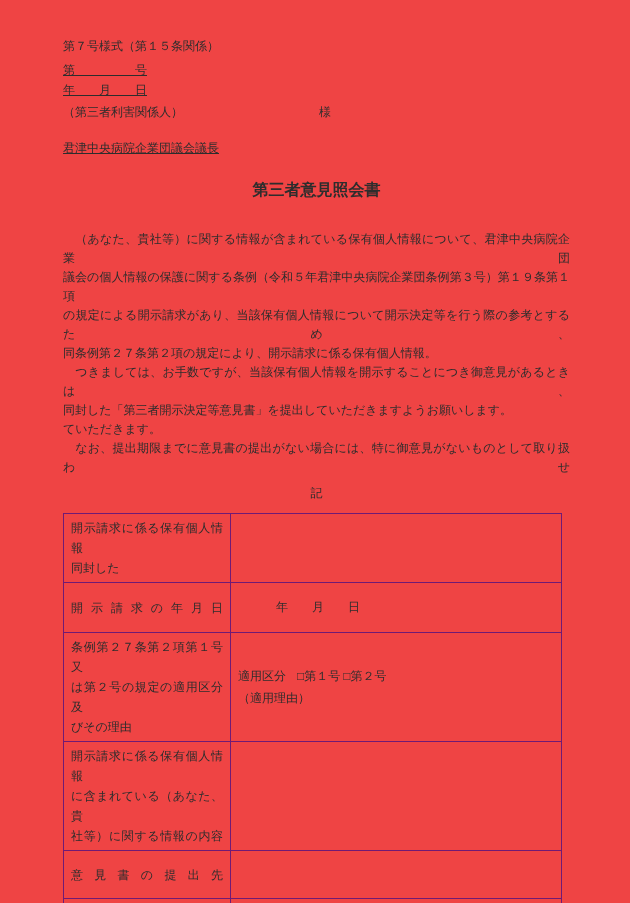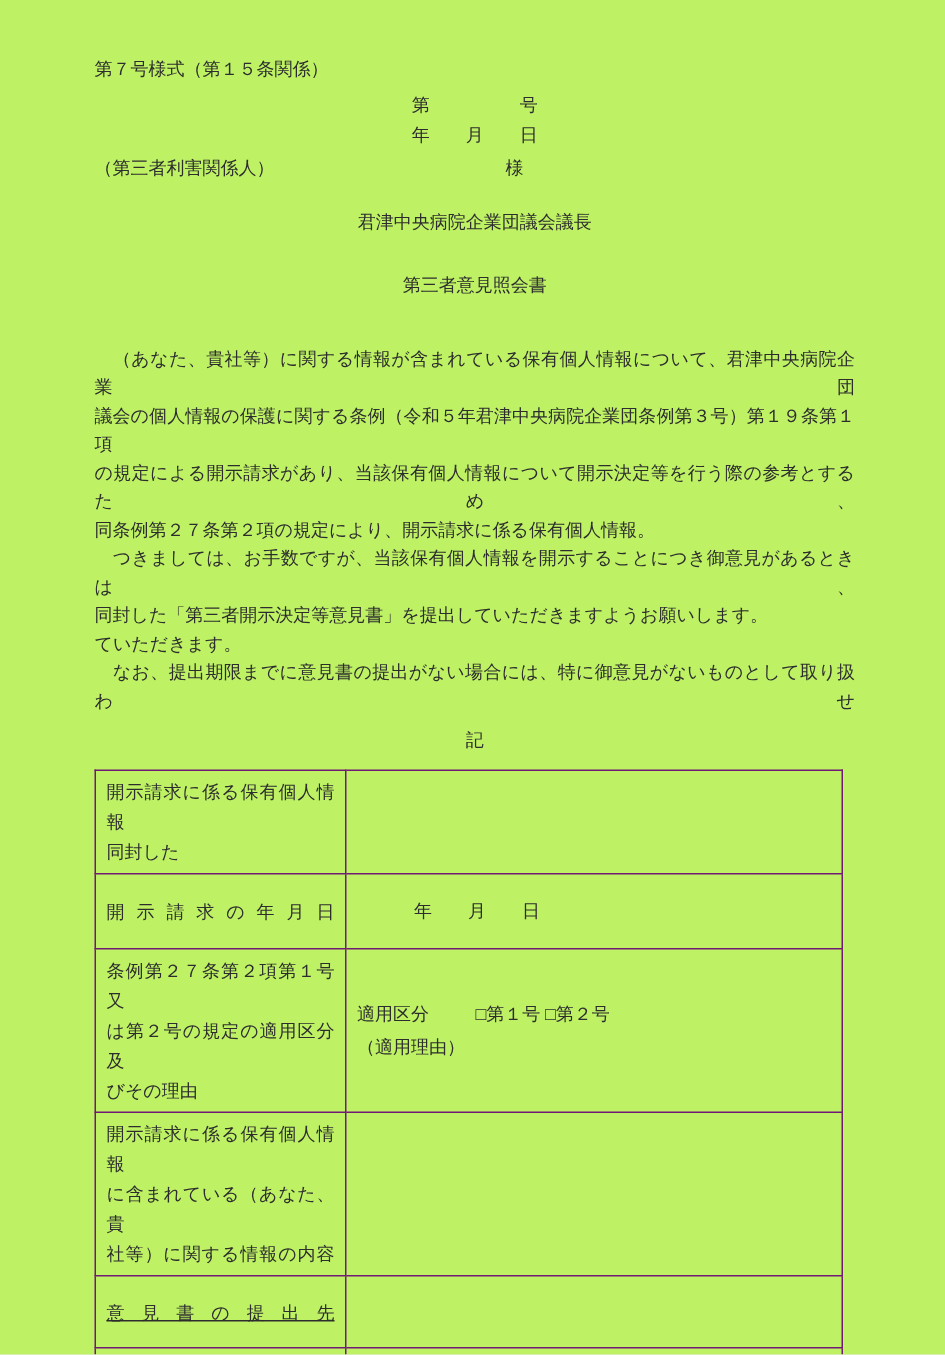--- a/index.html
+++ b/index.html
@@ -1,39 +1,39 @@
 <!DOCTYPE html>
 <html lang="ja"><head>
 <meta charset="utf-8">
 <style>
   html,body{margin:0;padding:0;background:#e9e9e9;}
   .page{
     width:630px;height:903px;
-    background:#bef264;
+    background:#ef4444;
     color:#2d2d2d;
     font-family:"Liberation Serif","DejaVu Serif",serif;
     font-size:12px;
     box-sizing:border-box;
     padding:38px 60px 0 63px;
     margin:0 auto;
     overflow:hidden;
   }
   .line{line-height:16px;}
-  .right{text-align:center;}
-  .addressee-row{display:flex;margin-top:6px;line-height:16px;gap:18px;}
+  .right{text-align:left;text-decoration:underline;}
+  .addressee-row{display:flex;margin-top:6px;line-height:16px;}
   .honorific{margin-left:136px;}
   .doc-number{margin-top:8px;}
   .doc-date{margin-top:4px;}
   .sender{margin-top:20px;}
   .doc-title{
-    font-size:12px;
+    font-size:16px;
     text-align:center;
     margin-top:22px;
     line-height:24px;
-    font-weight:normal;
+    font-weight:bold;
   }
   .body-block{margin-top:28px;}
   .bline{line-height:19px;}
   .jl{text-align:justify;text-align-last:justify;}
   .record-marker{text-align:center;line-height:16px;margin-top:8px;}
   table.form{
     width:499px;
     border-collapse:collapse;
     table-layout:fixed;
     margin-top:12px;
@@ -43,29 +43,29 @@
     padding:4px 7px;
     vertical-align:middle;
     box-sizing:border-box;
   }
   td.lbl{width:167px;}
   .cl{line-height:20px;}
   .clj{text-align:justify;text-align-last:justify;}
   .spread{text-align:justify;text-align-last:justify;}
   .vdate{padding-left:38px;}
   td.vtop{vertical-align:top;}
-  .opt1{margin-left:28px;}
+  .opt1{margin-left:8px;}
   .opt2{}
   .reason{margin-top:3px;line-height:19px;}
   .applyline{line-height:19px;}
   tr.r1{height:64px;}
   tr.r2{height:50px;}
   tr.r3{height:60px;}
   tr.r4{height:71px;}
-  tr.r5{height:48px;text-decoration:underline;}
+  tr.r5{height:48px;}
   tr.r6{height:47px;}
 </style>
 </head>
 <body>
 
 <div class="page">
 
   <div class="line">第７号様式（第１５条関係）</div>
 
   <div class="line right doc-number">第　　　　　号</div>

